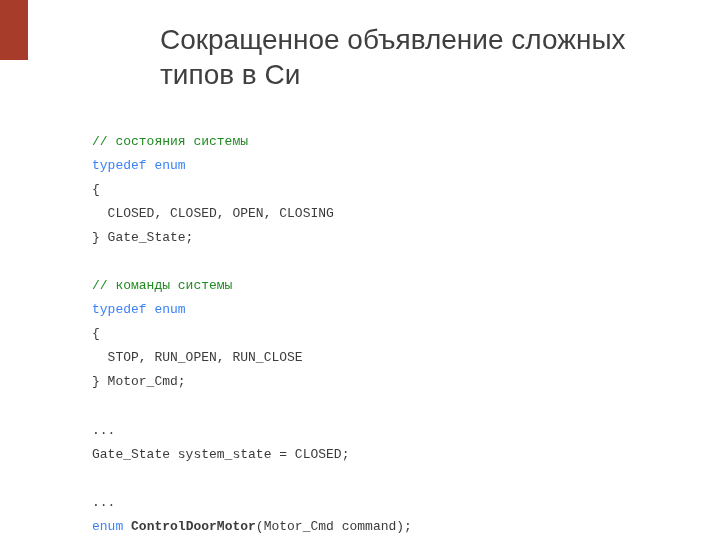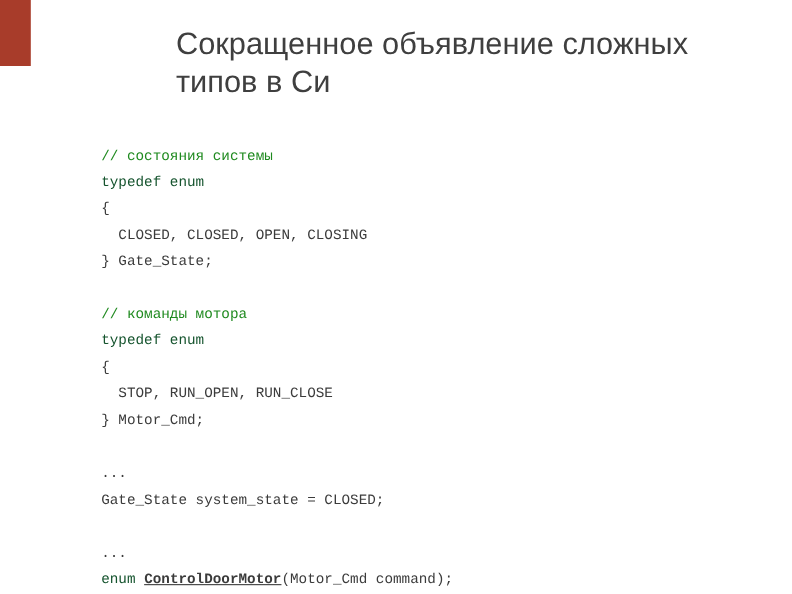--- a/index.html
+++ b/index.html
@@ -40,38 +40,38 @@
     position: absolute;
     left: 92px;
     top: 130px;
     font-family: Consolas, "Courier New", monospace;
     font-size: 13px;
     line-height: 1.85;
     color: #3b3b3b;
     white-space: pre;
   }
   .cm { color: #1f8a1f; font-family: Liberation Mono, monospace; }   
-  .kw { color: #14532d; }   
-  .fn { font-weight: bold; color: #3b3b3b; text-decoration: underline; }
+  .kw { color: #3b82f6; }   
+  .fn { font-weight: bold; color: #3b3b3b; }
 </style>
 </head>
 <body>
 
 <div class="slide">
   <div class="accent-bar"></div>
 
   <div class="title">Сокращенное объявление сложных типов в Си</div>
 
   <div class="code-area"><span class="cm">// состояния системы</span>
 <span class="kw">typedef enum</span>
 <span>{</span>
 <span>  CLOSED, CLOSED, OPEN, CLOSING</span>
 <span>} Gate_State;</span>
 
-<span class="cm">// команды мотора</span>
+<span class="cm">// команды системы</span>
 <span class="kw">typedef enum</span>
 <span>{</span>
 <span>  STOP, RUN_OPEN, RUN_CLOSE</span>
 <span>} Motor_Cmd;</span>
 
 <span>...</span>
 <span>Gate_State system_state = CLOSED;</span>
 
 <span>...</span>
 <span class="kw">enum</span> <span class="fn">ControlDoorMotor</span><span>(Motor_Cmd command);</span></div>

